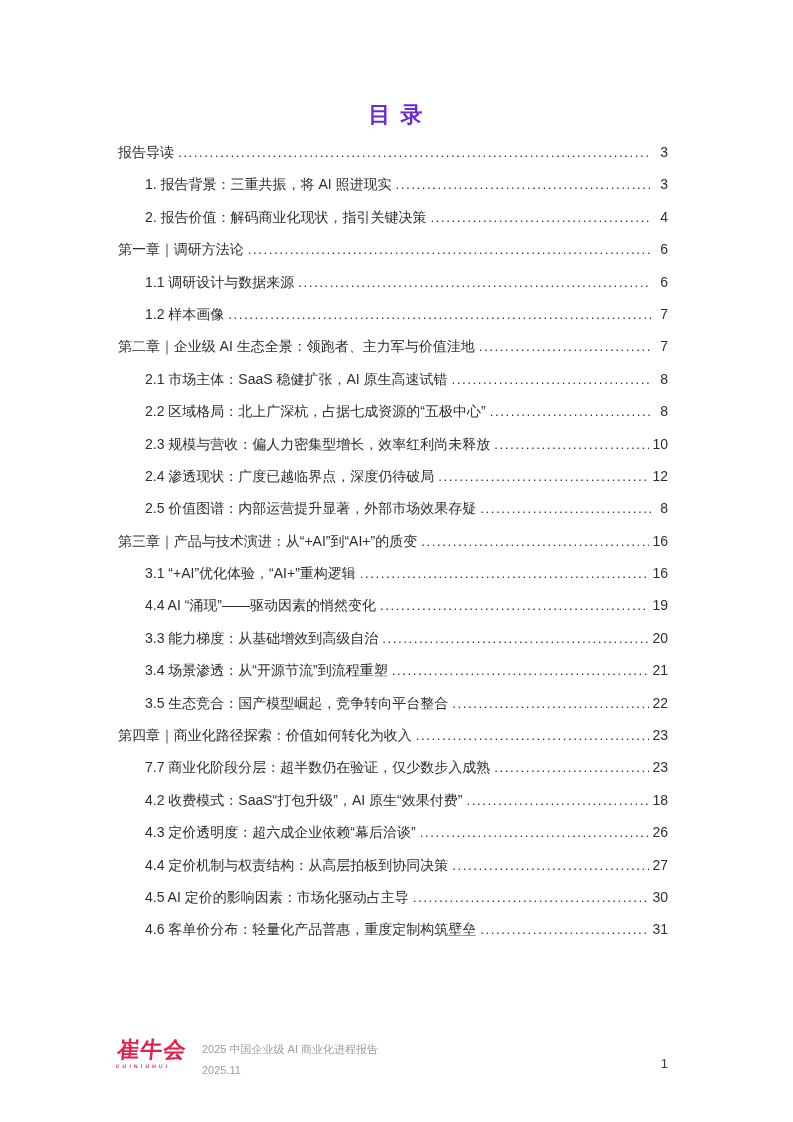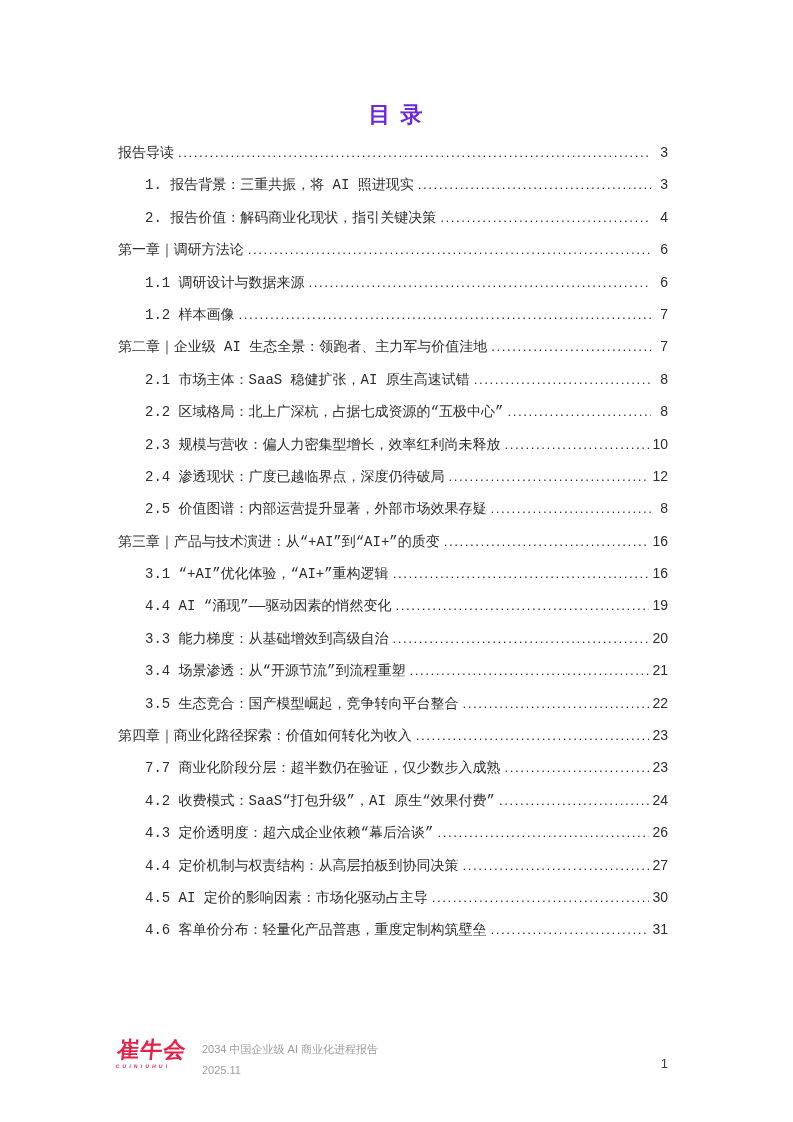--- a/index.html
+++ b/index.html
@@ -32,21 +32,20 @@
     height: 32.4px;
     line-height: 32.4px;
     font-size: 14px;
     color: #2e2e2e;
     cursor: pointer;
   }
   .toc-row.level-2 { padding-left: 27px; }
   .toc-label {
     flex: 0 0 auto;
     white-space: nowrap;
-    font-family: Liberation Mono, monospace;
   }
   .toc-dots {
     flex: 1 1 auto;
     overflow: hidden;
     white-space: nowrap;
     margin: 0 3px 0 4px;
     min-width: 8px;
   }
   .toc-dots::after {
     content: "...........................................................................................................................................................................................";
@@ -224,21 +223,21 @@
 
   <div class="toc-row level-2">
     <span class="toc-label">7.7 商业化阶段分层：超半数仍在验证，仅少数步入成熟</span>
     <span class="toc-dots"></span>
     <span class="toc-page">23</span>
   </div>
 
   <div class="toc-row level-2">
     <span class="toc-label">4.2 收费模式：SaaS“打包升级”，AI 原生“效果付费”</span>
     <span class="toc-dots"></span>
-    <span class="toc-page">24</span>
+    <span class="toc-page">18</span>
   </div>
 
   <div class="toc-row level-2">
     <span class="toc-label">4.3 定价透明度：超六成企业依赖“幕后洽谈”</span>
     <span class="toc-dots"></span>
     <span class="toc-page">26</span>
   </div>
 
   <div class="toc-row level-2">
     <span class="toc-label">4.4 定价机制与权责结构：从高层拍板到协同决策</span>
@@ -259,20 +258,20 @@
   </div>
 
 </div>
 
   <div class="footer">
     <div class="logo">
       <div class="logo-zh" style="color: rgb(227, 34, 73);">崔牛会</div>
       <div class="logo-en" style="color: rgb(227, 34, 73);">CUINIUHUI</div>
     </div>
     <div class="footer-meta">
-      <div>2034 中国企业级 AI 商业化进程报告</div>
+      <div>2025 中国企业级 AI 商业化进程报告</div>
       <div>2025.11</div>
     </div>
   </div>
 
   <div class="page-num">1</div>
 
 </div>
 
 </body></html>

